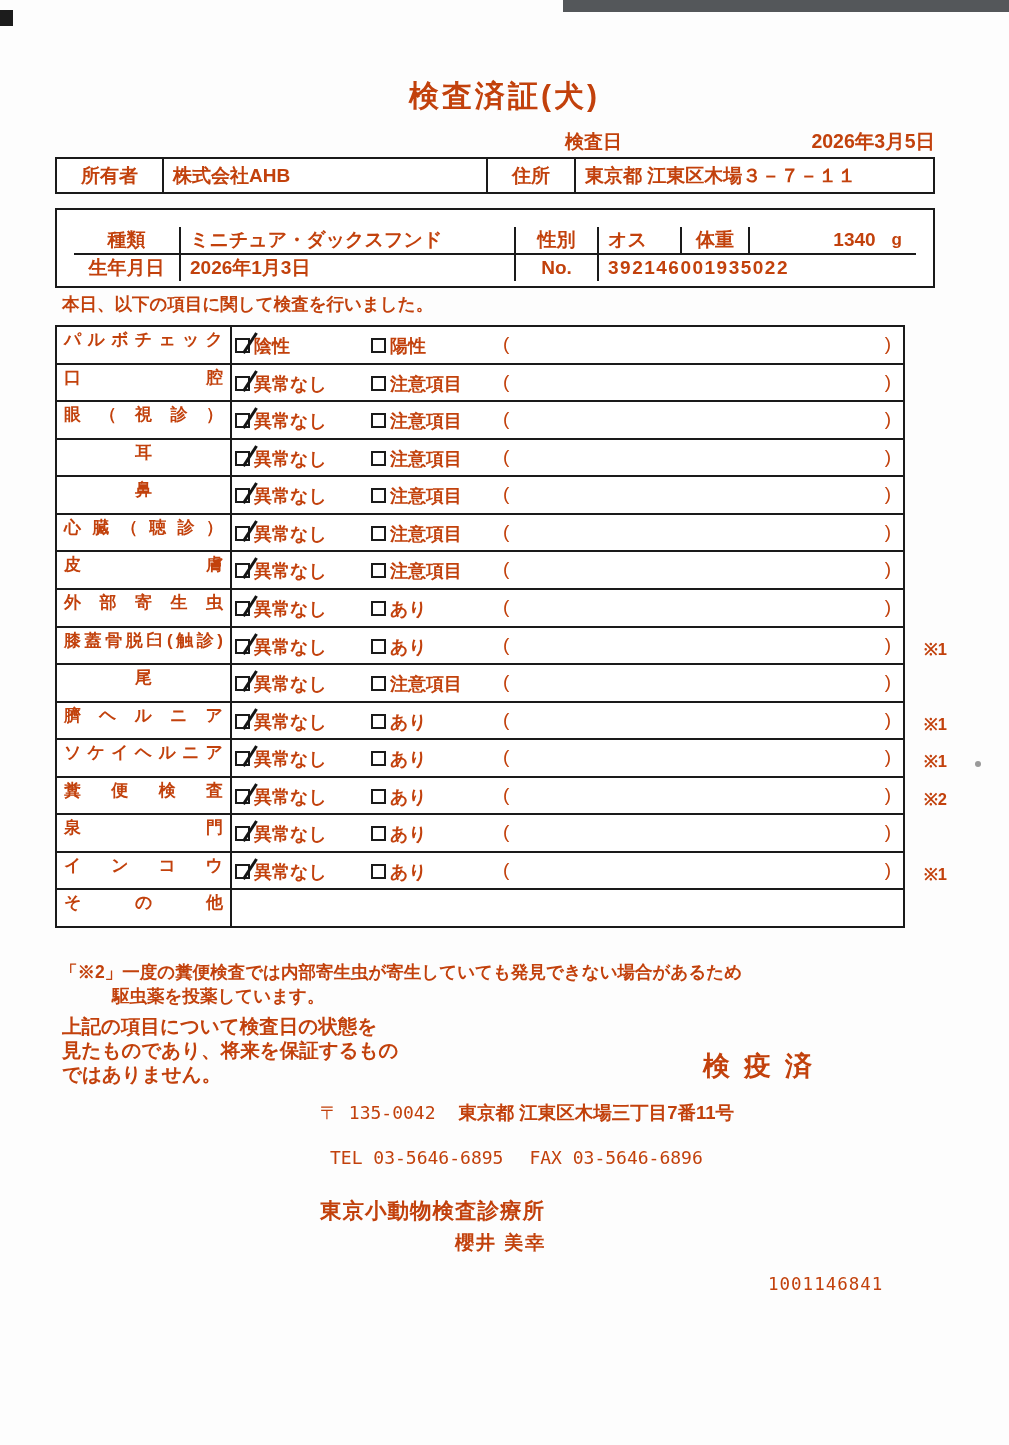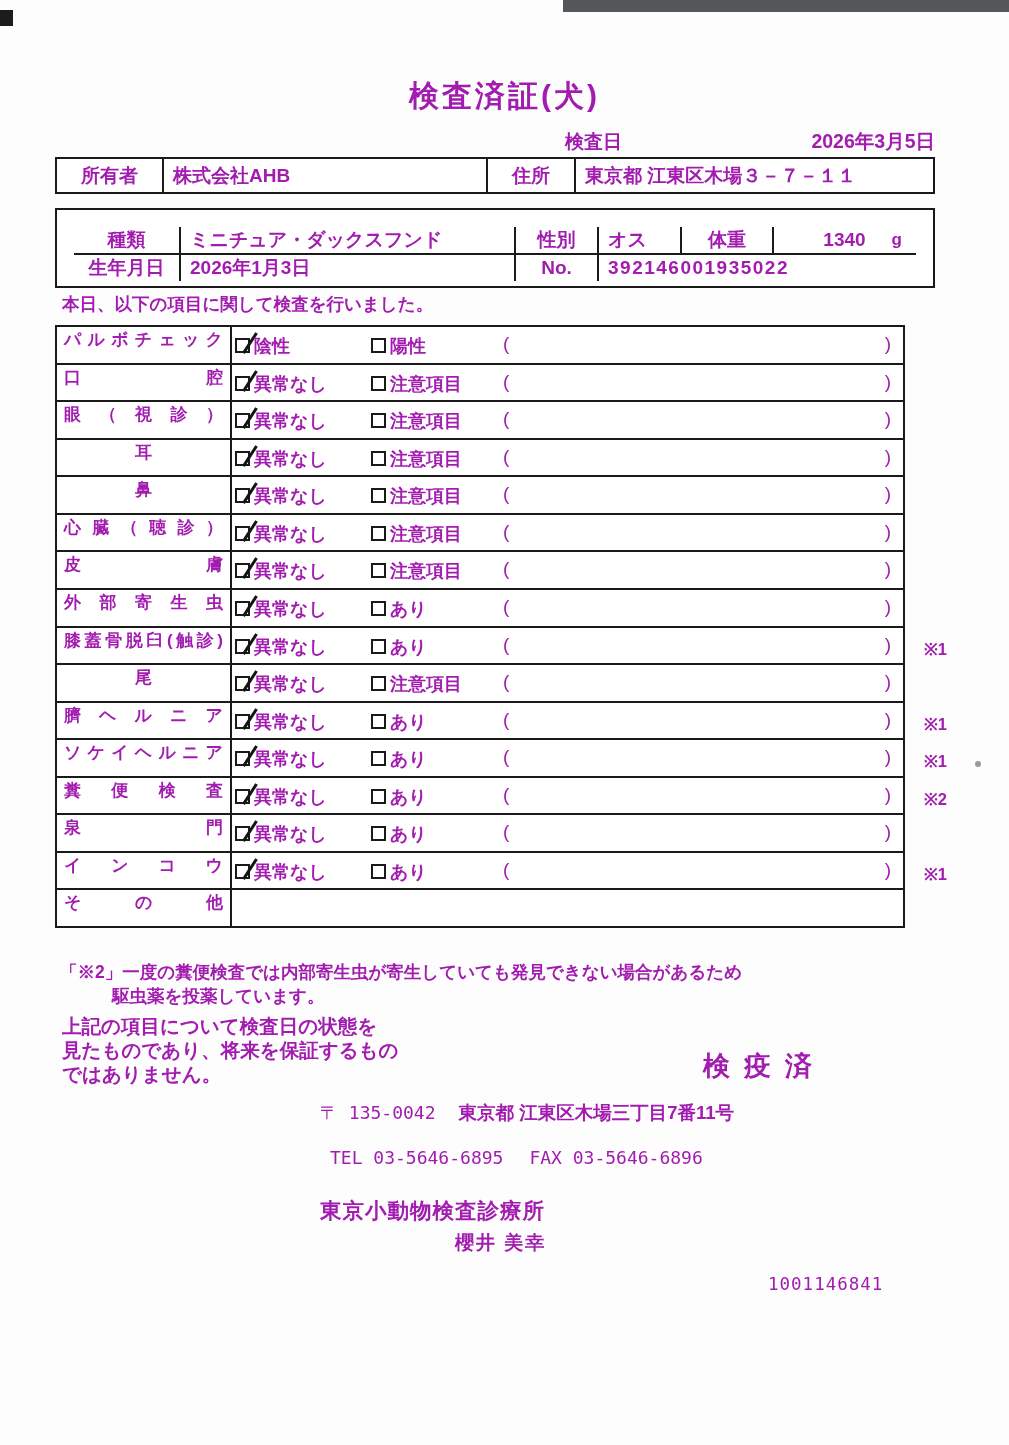--- a/index.html
+++ b/index.html
@@ -1,21 +1,21 @@
 <!DOCTYPE html>
 <html><head>
 <meta charset="utf-8">
 <style>
   html,body{margin:0;padding:0;background:#e8e8e8;}
   .page{
     position:relative;
     width:1009px;height:1445px;
     background:#fdfdfd;
     font-family:"Liberation Sans",sans-serif;
-    color:#a21caf;
+    color:#c2410c;
     overflow:hidden;
     margin:0 auto;
     text-decoration:underline;
   }
   .abs{position:absolute;}
   
   .topbar{left:563px;top:0;width:446px;height:12px;background:#54575a;}
   .leftmark{left:0;top:10px;width:13px;height:16px;background:#1c1c1c;}
   .sidedot{left:975px;top:761px;width:6px;height:6px;background:#9a9a9a;border-radius:50%;}
   
@@ -27,22 +27,22 @@
   .htable{border:2px solid #1a1a1a;display:flex;box-sizing:border-box;background:#fff;}
   .htable .cell{box-sizing:border-box;display:flex;align-items:center;font-size:19px;font-weight:bold;}
   .cell.lab{justify-content:center;}
   .cell.val{padding-left:9px;}
   .cell.bR{border-right:2px solid #1a1a1a;}
   .t1{left:55px;top:157px;width:880px;height:37px;}
   .t2{left:55px;top:208px;width:880px;height:80px;flex-direction:column;padding:17px;}
   .t2 .hrow{display:flex;flex:1;}
   .t2 .hrow.bB{border-bottom:2px solid #1a1a1a;}
   .w107{width:107px;} .w330{width:324px;} .w88{width:88px;} .w335{width:335px;}
-  .w83{width:83px;} .w100{width:83px;} .w68{width:92px;} .flex1{flex:1;}
-  .weightcell{justify-content:flex-end;padding-right:14px;gap:26px;}
+  .w83{width:83px;} .w100{width:83px;} .w68{width:68px;} .flex1{flex:1;}
+  .weightcell{justify-content:flex-end;padding-right:14px;gap:16px;}
   .weightcell .unit{font-size:17px;font-weight:bold;}
   .no-val{letter-spacing:1.5px;font-size:20px;}
   
   .intro{left:62px;top:292px;font-size:17.5px;font-weight:bold;}
   
   .etable{left:55px;top:325px;width:850px;height:603px;border:2px solid #1a1a1a;box-sizing:border-box;display:flex;flex-direction:column;background:#fff;}
   .trow{flex:1;display:flex;border-bottom:2px solid #1a1a1a;position:relative;}
   .trow:last-child{border-bottom:none;}
   .tlabel{width:175px;box-sizing:border-box;border-right:2px solid #1a1a1a;padding:1px 7px 0 7px;font-size:17px;font-weight:bold;text-align:justify;text-align-last:justify;white-space:nowrap;overflow:hidden;}
   .tlabel[data-align="center"]{text-align:center;text-align-last:center;}

